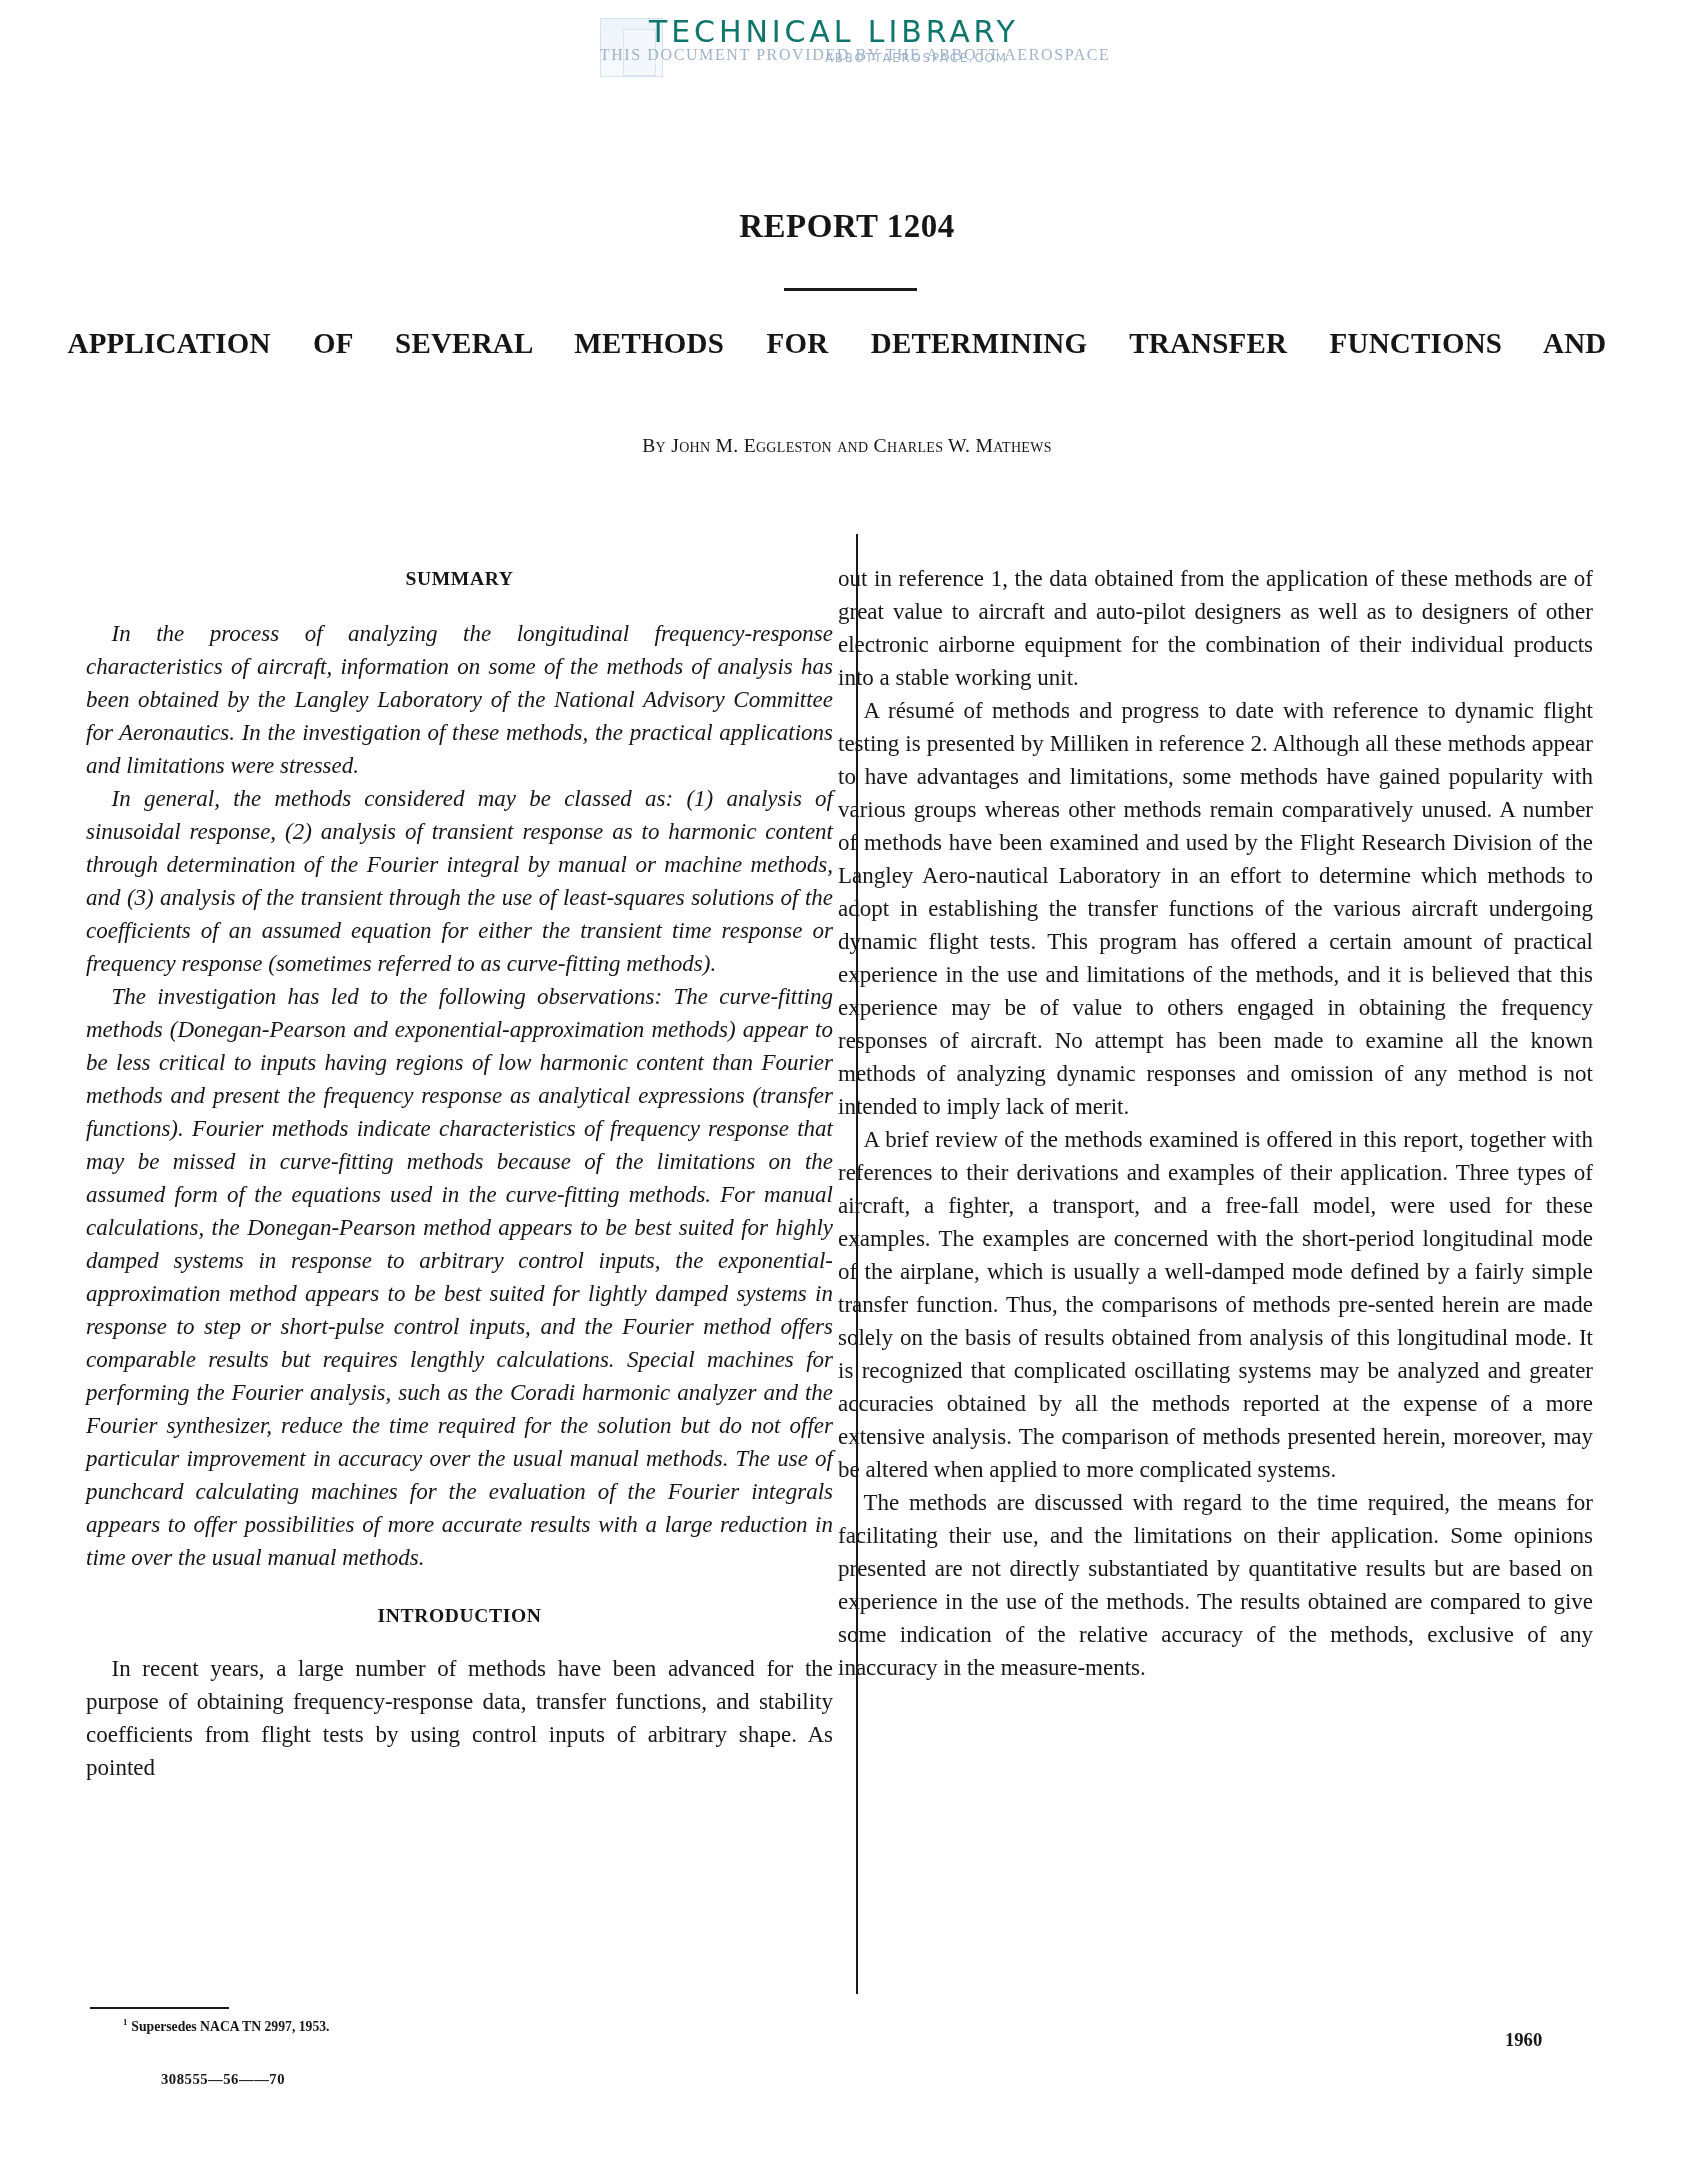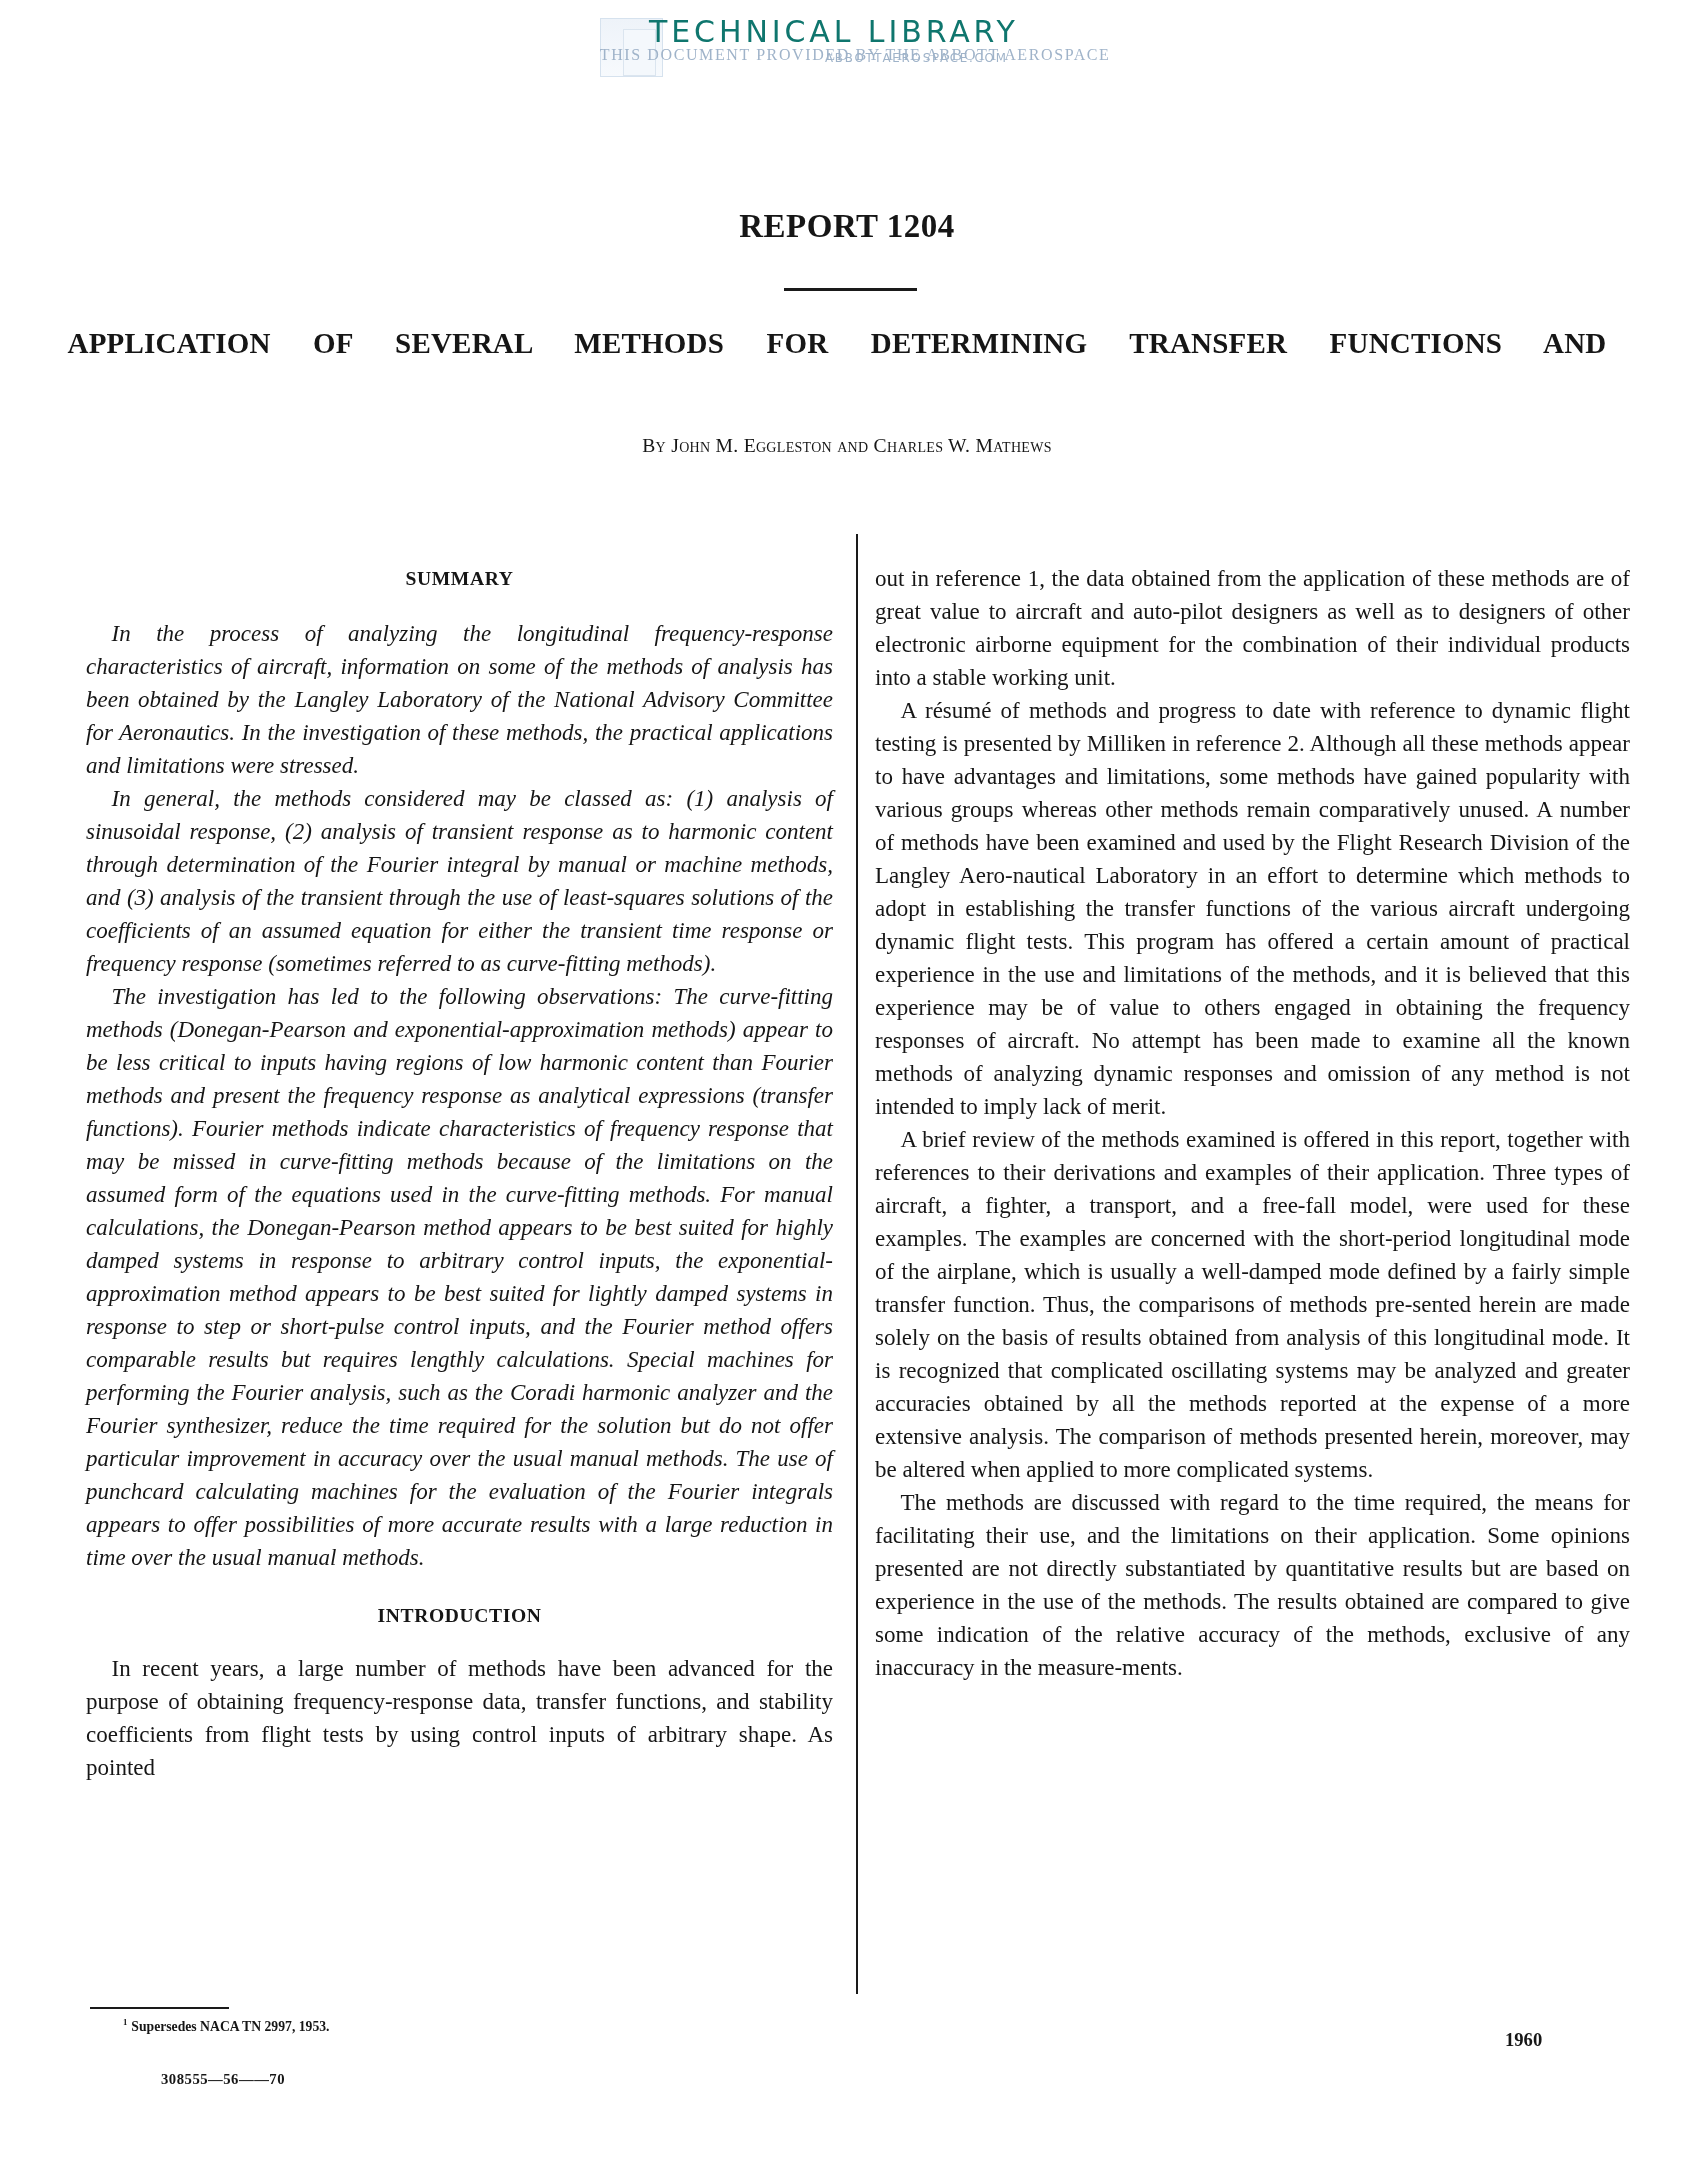--- a/index.html
+++ b/index.html
@@ -26,21 +26,21 @@
   .title { position: absolute; left: 44px; width: 1588px; top: 316px; text-align: center;
     font-size: 29px; font-weight: bold; line-height: 42px; letter-spacing: 0.2px; margin-top: 6px; }
   .title-line { display: block; white-space: nowrap; }
   .title-line.first { text-align: justify; text-align-last: justify; padding: 0 25.5px 0 23.5px; }
   .title sup { font-size: 14.7px; font-weight: normal; vertical-align: 13.7px; margin-left: 5.9px; }
   .byline { position: absolute; left: 0; width: 100%; top: 435px; text-align: center;
     font-size: 19.6px; font-variant: small-caps; letter-spacing: 0.3px; }
 
   .col { position: absolute; top: 529px; font-size: 23px; line-height: 33px; margin-top: 33px; }
   .col-left { left: 86px; width: 747px; }
-  .col-right { left: 875px; width: 755px; }
+  .col-right { left: 838px; width: 755px; }
   .divider { position: absolute; left: 856px; top: 534px; width: 2px; height: 1460px; background: #1a1a1a; }
 
   .section-head { text-align: center; font-size: 19.6px; font-weight: bold; letter-spacing: 0.6px;
     font-family: "Liberation Serif", serif; }
   .summary-head { margin: 0 0 21.6px 0; }
   .intro-head { margin: 25.5px 0 19.6px 0; }
   p { margin: 0; text-align: justify; text-indent: 25.5px; hyphens: manual; }
   p.noindent { text-indent: 0; }
   .italic p { font-style: italic; }
 

